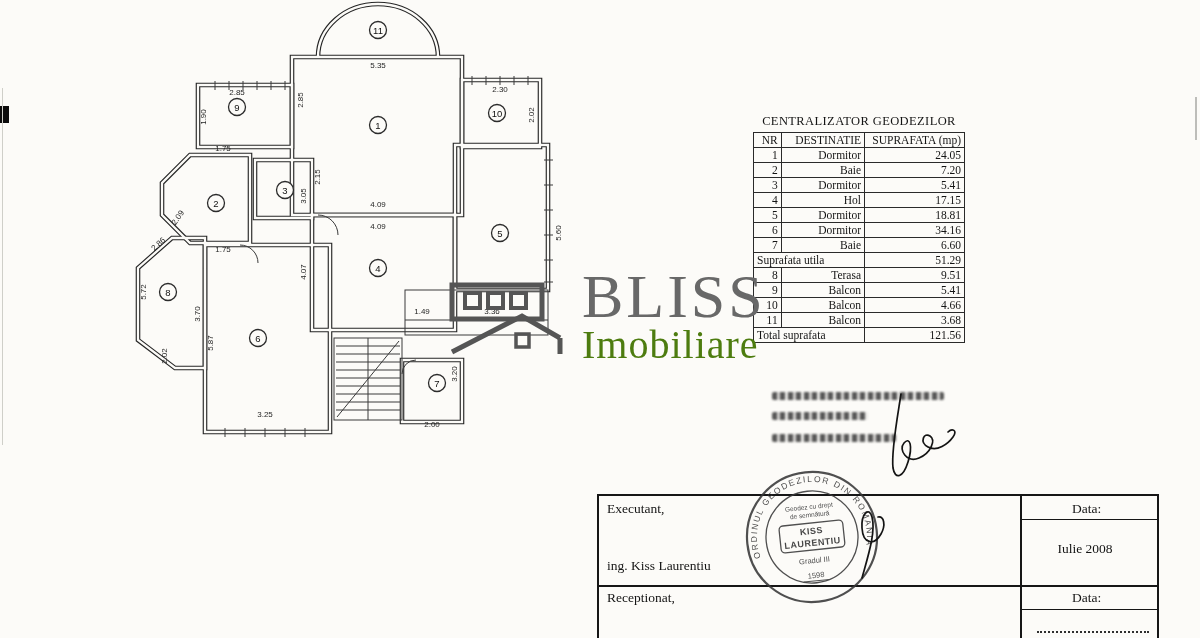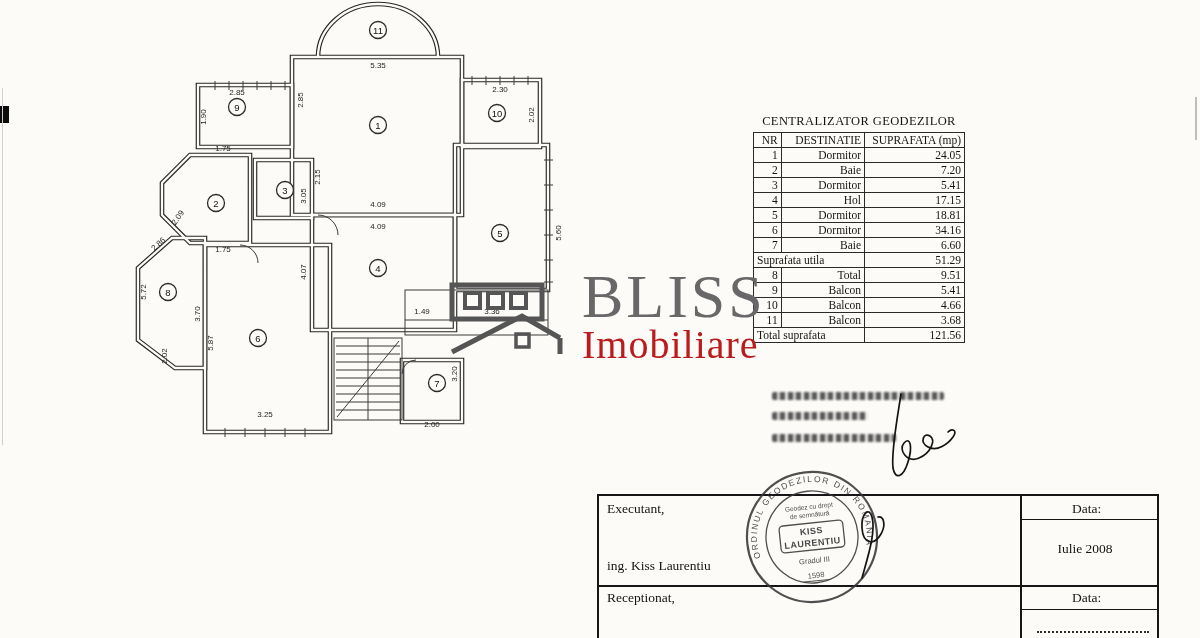--- a/index.html
+++ b/index.html
@@ -18,21 +18,21 @@
   #areas .title{text-align:center;font-size:12.5px;margin-bottom:3px;letter-spacing:.4px}
   #areas table{border-collapse:collapse;width:100%}
   #areas th,#areas td{border:1px solid #2a2a2a;font-size:11.5px;font-weight:normal;
                       padding:0 3px;height:14px;line-height:13px;white-space:nowrap}
   .c-nr{width:24px;text-align:right}
   .c-dest{width:84px;text-align:right}
   .c-val{width:96px;text-align:right}
   
   #logo-text{position:absolute;left:582px;top:270px;z-index:2;color:#686868}
   .brand{font-size:62px;letter-spacing:3px;line-height:52px}
-  .brand-sub{font-size:40px;line-height:46px;letter-spacing:1px;color:#b91c1c}
+  .brand-sub{font-size:40px;line-height:46px;letter-spacing:1px;color:#4d7c0f}
   
   #smudges{position:absolute;left:772px;top:392px;width:190px;z-index:1}
   .smudge{filter:blur(1.2px);border-radius:2px;opacity:.85;height:8px;
      background:repeating-linear-gradient(90deg,#3b3b3b 0 5px,rgba(59,59,59,.25) 5px 8px,
                 #3b3b3b 8px 13px,rgba(59,59,59,.1) 13px 16px)}
   
   #sigtable{position:absolute;left:597px;top:494px;width:558px;height:144px;
             border:2px solid #161616;border-bottom:none;z-index:2;font-size:13.5px}
   .abs{position:absolute}
   .vline{border-left:2px solid #161616}
@@ -269,21 +269,21 @@
             <td class="c-nr">7</td>
             <td class="c-dest">Baie</td>
             <td class="c-val">6.60</td>
           </tr>
       <tr>
             <td colspan="2">Suprafata utila</td>
             <td class="c-val">51.29</td>
           </tr>
       <tr>
             <td class="c-nr">8</td>
-            <td class="c-dest">Total</td>
+            <td class="c-dest">Terasa</td>
             <td class="c-val">9.51</td>
           </tr>
       <tr>
             <td class="c-nr">9</td>
             <td class="c-dest">Balcon</td>
             <td class="c-val">5.41</td>
           </tr>
       <tr>
             <td class="c-nr">10</td>
             <td class="c-dest">Balcon</td>

